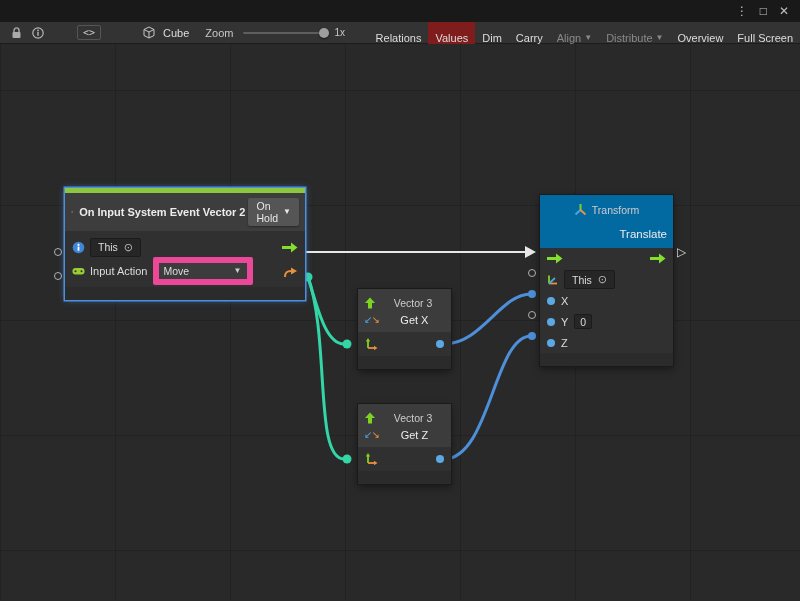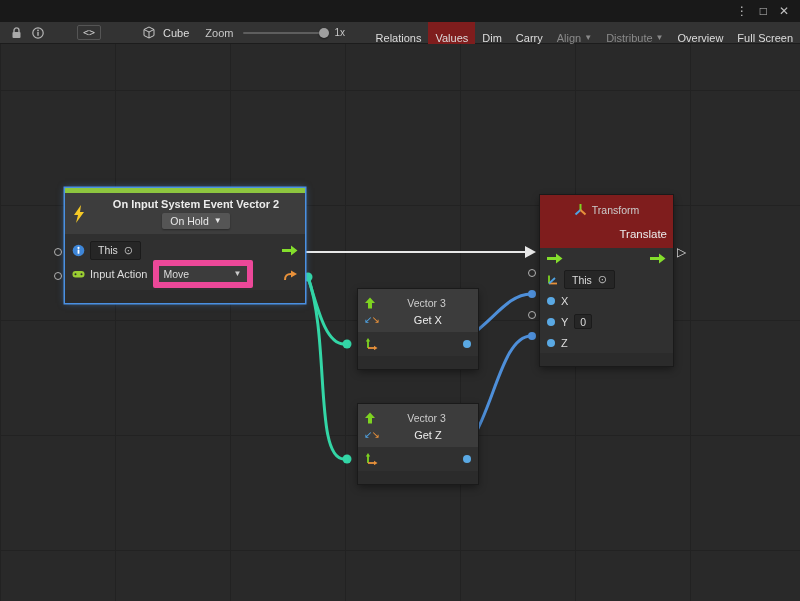--- a/index.html
+++ b/index.html
@@ -42,49 +42,49 @@
   .w-blue{stroke:var(--wire-blue);stroke-width:3;fill:none}
   .c-green{fill:var(--wire-green)}
   .c-blue{fill:var(--wire-blue)}
   
   .node{position:absolute;z-index:2;background:#353535;color:#ddd;font-size:11px;
     box-shadow:0 0 0 1px #1a1a1a,0 3px 8px rgba(0,0,0,.45)}
   .node.selected{box-shadow:0 0 0 1.5px var(--selection-blue),0 0 7px rgba(74,144,226,.55)}
   .node-event{left:65px;top:144px;width:240px}
   .accent{height:5px;background:var(--accent-green)}
   .node-head{background:#3d3d3d;padding:5px 6px;display:flex;align-items:center;gap:6px}
-  .head-center{flex:1;display:flex;flex-direction:column;align-items:center;gap:3px}
+  .head-center{flex:1;display:flex;flex-direction:row;align-items:center;gap:3px}
   .node-title{font-size:11px;font-weight:bold;color:#ececec;white-space:nowrap}
   .pill{display:flex;align-items:center;gap:5px;background:#555;border-radius:2px;
     padding:2px 8px;font-size:10.5px;color:#e8e8e8;box-shadow:0 1px 2px rgba(0,0,0,.35)}
   .node-body{background:#303030;padding:4px 0}
   .row{height:24px;display:flex;align-items:center;gap:5px;padding:0 7px}
   .inset{display:flex;align-items:center;gap:6px;background:#262626;border:1px solid #1b1b1b;
     border-radius:2px;padding:2px 7px;font-size:10.5px}
   .picker{color:#bbb;font-size:11px}
   .spacer{flex:1}
   .rlabel{font-size:11px;color:#ddd;white-space:nowrap}
   .select{display:flex;align-items:center;background:#3c3c3c;border:6px solid #ec4899;
     border-radius:2px;padding:2px 5px;width:100px;font-size:10.5px}
   .select .caret{margin-left:auto;color:#ccc}
   .node-foot{height:13px;background:#2b2b2b}
   
-  .node-vec{width:120px}
+  .node-vec{width:93px}
   .vhead{background:#3c3c3c;padding:6px 6px 5px}
   .vline{display:flex;align-items:center;gap:5px;height:15px}
   .vline + .vline{margin-top:2px}
   .vtype{flex:1;text-align:center;font-size:10.5px;color:#ccc}
   .vtitle{flex:1;text-align:center;font-size:11px;color:#ececec}
   .vrow{background:#303030}
   .diag{font-size:10px;letter-spacing:-1px;line-height:1}
   .diag .dl{color:#4fa3e3}
   .diag .dr{color:#e8913a}
   
   .node-transform{left:540px;top:151px;width:133px}
-  .thead{background:#7f1d1d;padding:8px 6px}
+  .thead{background:#0369a1;padding:8px 6px}
   .tline1{display:flex;align-items:center;justify-content:center;gap:5px;font-size:10.5px;color:#ccc}
   .tline2{text-align:right;font-size:11.5px;color:#ececec;margin-top:12px}
   .trows{background:#303030}
   .trow{height:21px;display:flex;align-items:center;gap:6px;padding:0 7px}
   .dot{width:8px;height:8px;border-radius:50%;background:var(--port-blue);flex:0 0 auto}
   .valbox{background:#262626;border:1px solid #1b1b1b;border-radius:2px;padding:0 5px;
     height:15px;line-height:14px;font-size:10.5px;min-width:16px}
   
   .oport{position:absolute;z-index:2;width:8px;height:8px;border:1px solid #b0b0b0;
     border-radius:50%;background:transparent}

